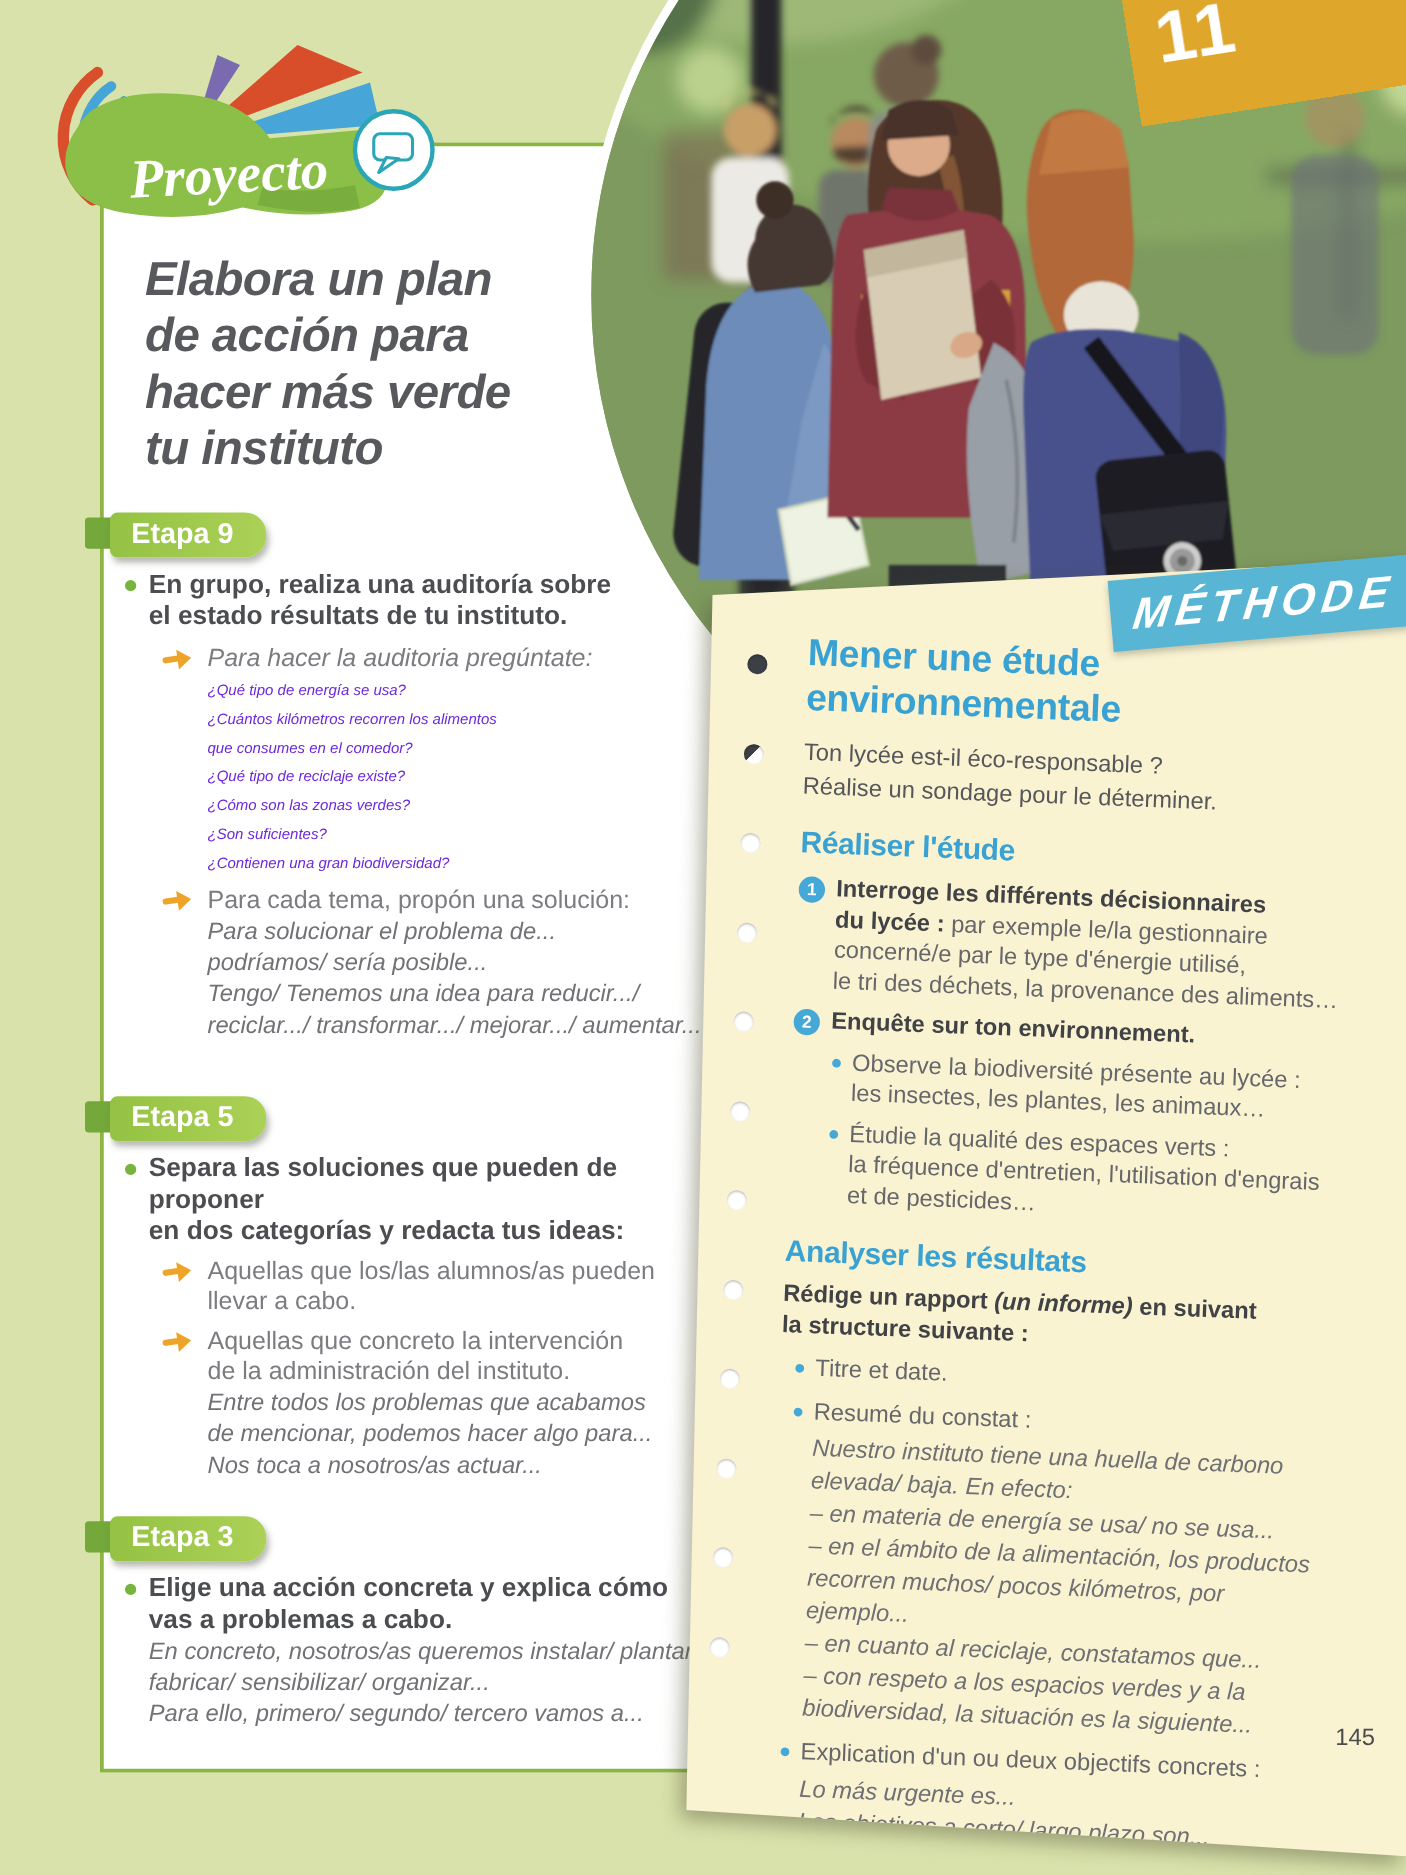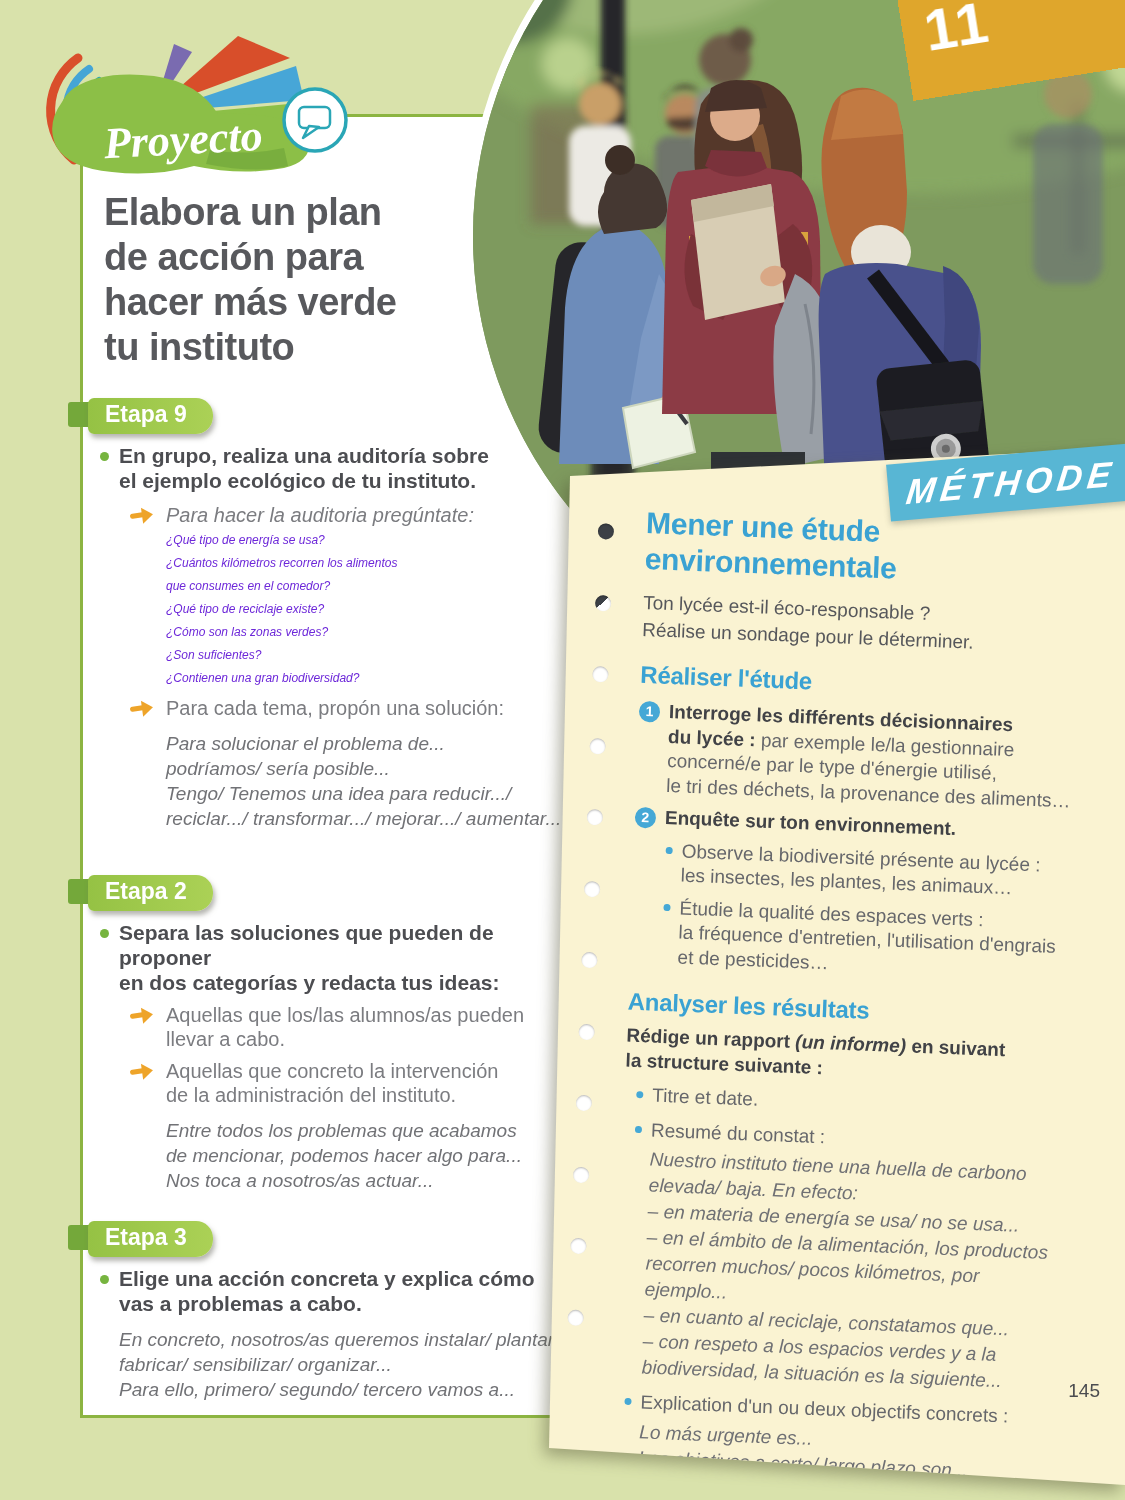--- a/index.html
+++ b/index.html
@@ -28,22 +28,22 @@
   }
   .badge .num {
     position:absolute; left:22px; bottom:34px; color:#ffffff;
     font-size:58px; font-weight:bold; letter-spacing:2px;
   }
   
   .logo { position:absolute; left:26px; top:36px; z-index:25; }
   
   .left-col { position:absolute; left:100px; top:186px; width:470px; z-index:10; }
   h1.title {
-    margin:4px; font-size:38px; line-height:45px; font-weight:bold; color:#58595d;
-    white-space:pre-line; letter-spacing:-0.5px;
+    margin:16px; font-size:38px; line-height:45px; font-weight:bold; color:#58595d;
+    white-space:pre-line; letter-spacing:-0.5px;font-style:italic;
   }
   .tab-wrap { position:relative; height:36px; }
   .tab-wrap .nub {
     position:absolute; left:-32px; top:4px; width:22px; height:25px;
     background:#74a83a; border-radius:3px 0 0 3px;
   }
   .tab-wrap .tab {
     position:absolute; left:-12px; top:0;
     background:linear-gradient(90deg,#95c244,#abd156);
     border-radius:6px 17px 17px 6px;
@@ -61,21 +61,21 @@
     font-size:21px; line-height:25px; font-weight:bold; color:#4c4d51; white-space:pre-line;
   }
   .arrow-row { display:flex; gap:10px; margin-top:8px; margin-left:30px; }
   .arr { flex:0 0 26px; position:relative; height:24px; }
   .arr .stem { position:absolute; left:0; top:10px; width:15px; height:5px; background:#eea429; border-radius:3px; transform:rotate(-8deg); }
   .arr .tip  { position:absolute; left:12px; top:4px; width:0; height:0;
     border-left:11px solid #eea429; border-top:8px solid transparent; border-bottom:8px solid transparent; transform:rotate(-8deg); }
   .lead { font-size:20px; line-height:24px; color:#7b7c80; white-space:pre-line; }
   .qlines { font-size:12px; line-height:23px; color:#6d28d9; white-space:pre-line; margin-top:2px; }
   .script {
-    font-size:19px; line-height:25px; color:#717276; font-style:italic; white-space:pre-line; margin-top:11px;
+    font-size:19px; line-height:25px; color:#717276; font-style:italic; white-space:pre-line; margin-top:1px;
   }
   
   .note-shadow { position:absolute; left:535px; top:440px; width:590px; height:1060px; z-index:30;
     filter:drop-shadow(-5px 7px 8px rgba(80,80,50,.45)); }
   .note {
     position:absolute; inset:0; background:#faf3d2;
     clip-path:polygon(35px 36px, 590px 8px, 590px 1045px, 14px 1008px);
   }
   .note-rot { position:absolute; left:35px; top:36px; width:548px; transform:rotate(2.2deg); transform-origin:0 0; }
   .hole { position:absolute; left:30px; width:16px; height:16px; border-radius:50%; background:#fff;
@@ -262,21 +262,21 @@
 hacer más verde
 tu instituto</h1>
 
     <div class="tab-wrap mt28">
       <span class="nub"></span>
       <span class="tab">Etapa 9</span>
     </div>
     <div class="bullet-row">
       <span class="gdot"></span>
       <span class="bullet-text">En grupo, realiza una auditoría sobre
-el ejemplo ecológico de tu instituto.</span>
+el estado résultats de tu instituto.</span>
     </div>
     <div class="arrow-row" style="margin-top:10px;font-style:italic;">
       <span class="arr">
           <span class="stem"></span>
           <span class="tip"></span>
         </span>
       <span>
         <span class="lead" style="display:block;">Para hacer la auditoria pregúntate:</span>
         <span class="qlines" style="display:block;">¿Qué tipo de energía se usa?
 ¿Cuántos kilómetros recorren los alimentos
@@ -296,21 +296,21 @@
         <span class="lead" style="display:block;">Para cada tema, propón una solución:</span>
         <span class="script" style="display:block;">Para solucionar el problema de...
 podríamos/ sería posible...
 Tengo/ Tenemos una idea para reducir.../
 reciclar.../ transformar.../ mejorar.../ aumentar...</span>
       </span>
     </div>
 
     <div class="tab-wrap mt44">
       <span class="nub"></span>
-      <span class="tab">Etapa 2</span>
+      <span class="tab">Etapa 5</span>
     </div>
     <div class="bullet-row">
       <span class="gdot"></span>
       <span class="bullet-text">Separa las soluciones que pueden de proponer
 en dos categorías y redacta tus ideas:</span>
     </div>
     <div class="arrow-row">
       <span class="arr">
           <span class="stem"></span>
           <span class="tip"></span>

